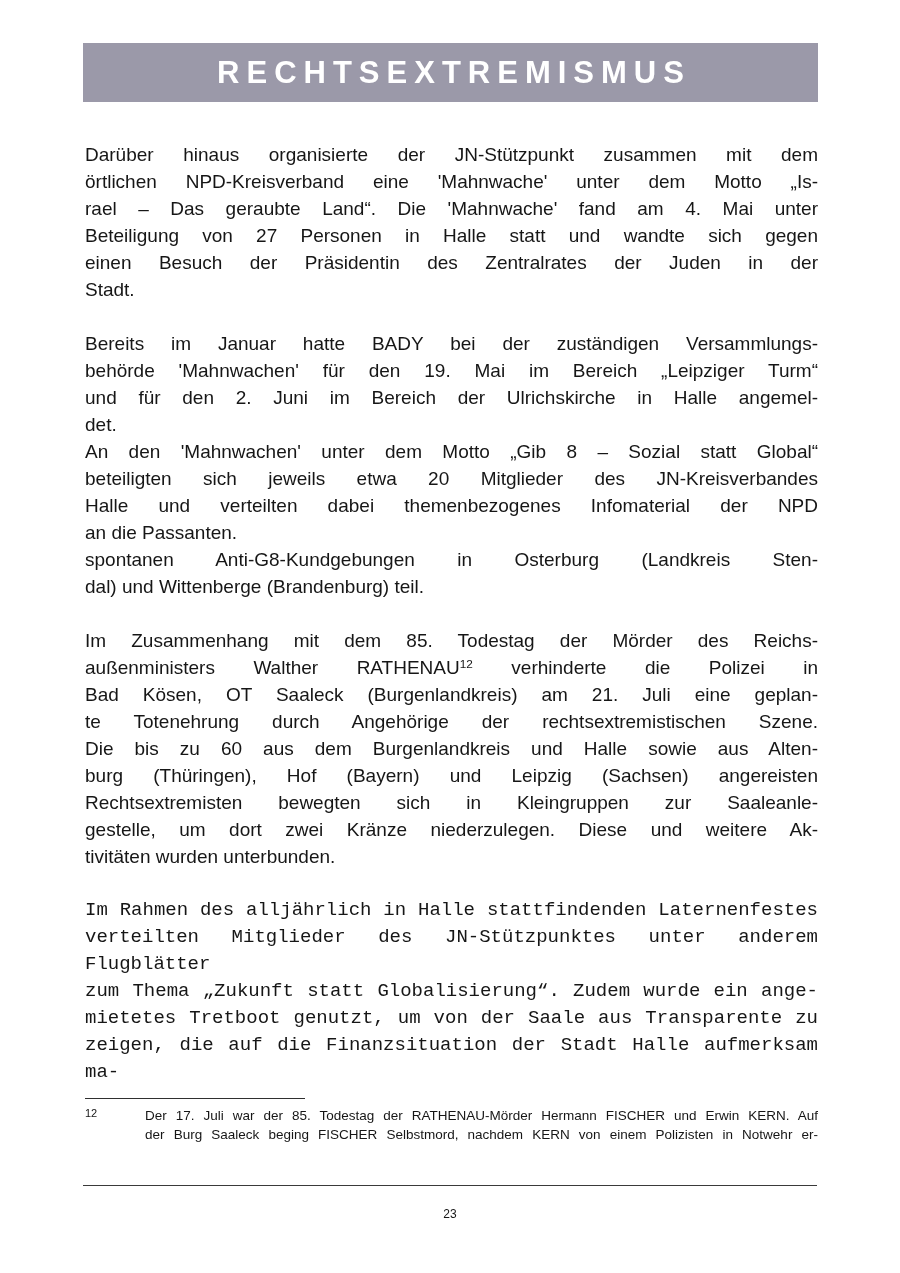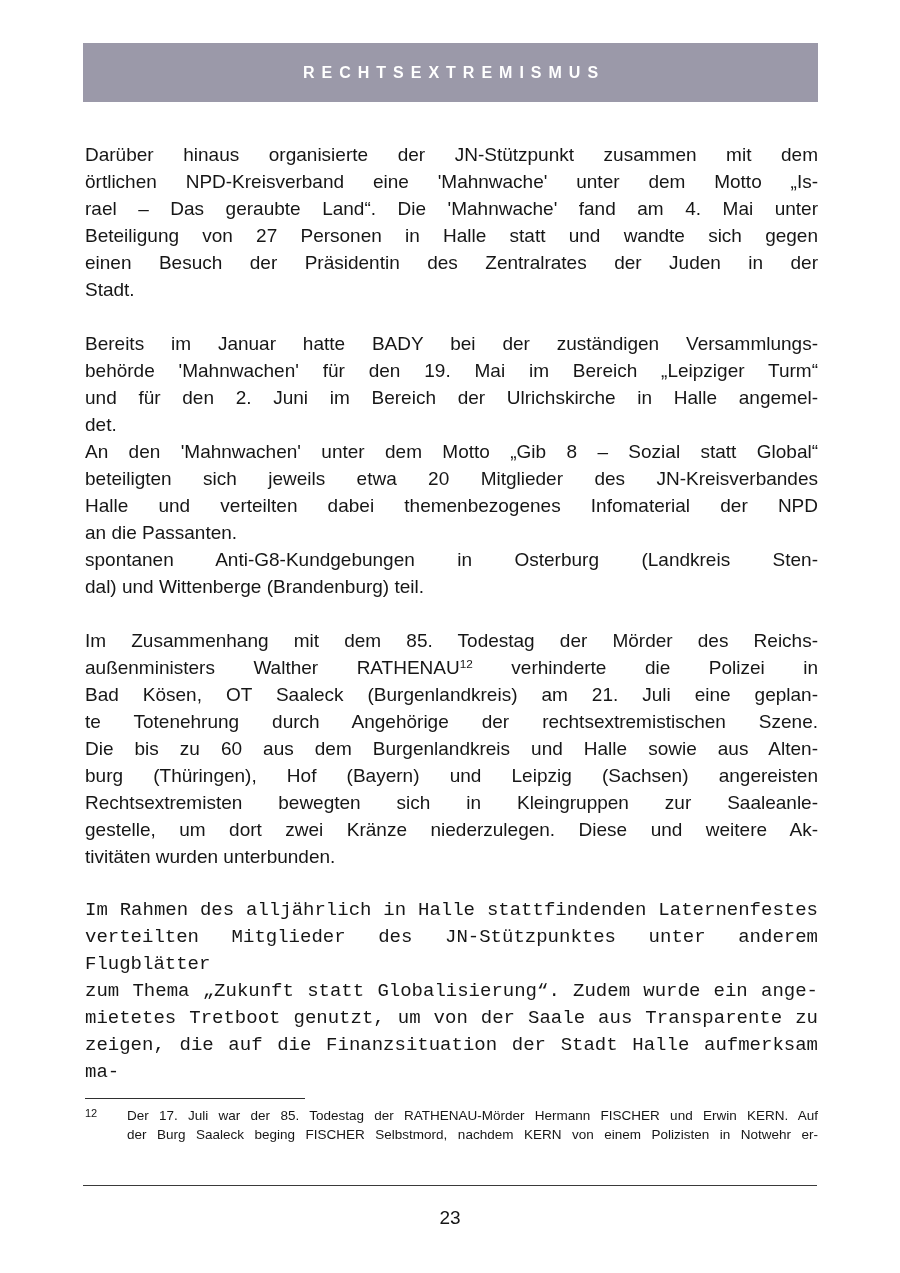--- a/index.html
+++ b/index.html
@@ -20,21 +20,21 @@
     width: 735px;
     height: 59px;
     background: #9b99a9;
     display: flex;
     align-items: center;
     justify-content: center;
   }
   .banner-title {
     color: #ffffff;
     font-weight: 700;
-    font-size: 16px;
+    font-size: 31px;
     letter-spacing: 7px;
     padding-left: 7px; 
     white-space: nowrap;
   }
   .content {
     position: absolute;
     left: 85px;
     top: 124px;
     width: 733px;
     font-size: 19px;
@@ -74,36 +74,36 @@
     font-size: 11px;
     padding-top: 1px;
     color: #161616;
   }
   .fn-text {
     flex: 1;
     font-size: 13.5px;
     line-height: 19px;
     color: #161616;
   }
-  .fn-text .line { text-align: justify; text-align-last: justify; }
+  .fn-text .line { text-align: justify; text-align-last: justify; margin-left: 18px; }
   .fn-text .line.end { text-align-last: left; }
   .bottom-rule {
     position: absolute;
     left: 83px;
     top: 1185px;
     width: 734px;
     border-top: 1px solid #3a3a3a;
   }
   .page-number {
     position: absolute;
     left: 0;
     right: 0;
     top: 1207px;
     text-align: center;
-    font-size: 19px;
+    font-size: 12px;
     color: #161616;
   }
 </style>
 </head>
 <body>
 
 <div class="page">
 
   <div class="banner" style="background: rgb(155, 153, 169);">
     <span class="banner-title" style="color: rgb(255, 255, 255);">RECHTSEXTREMISMUS</span>

